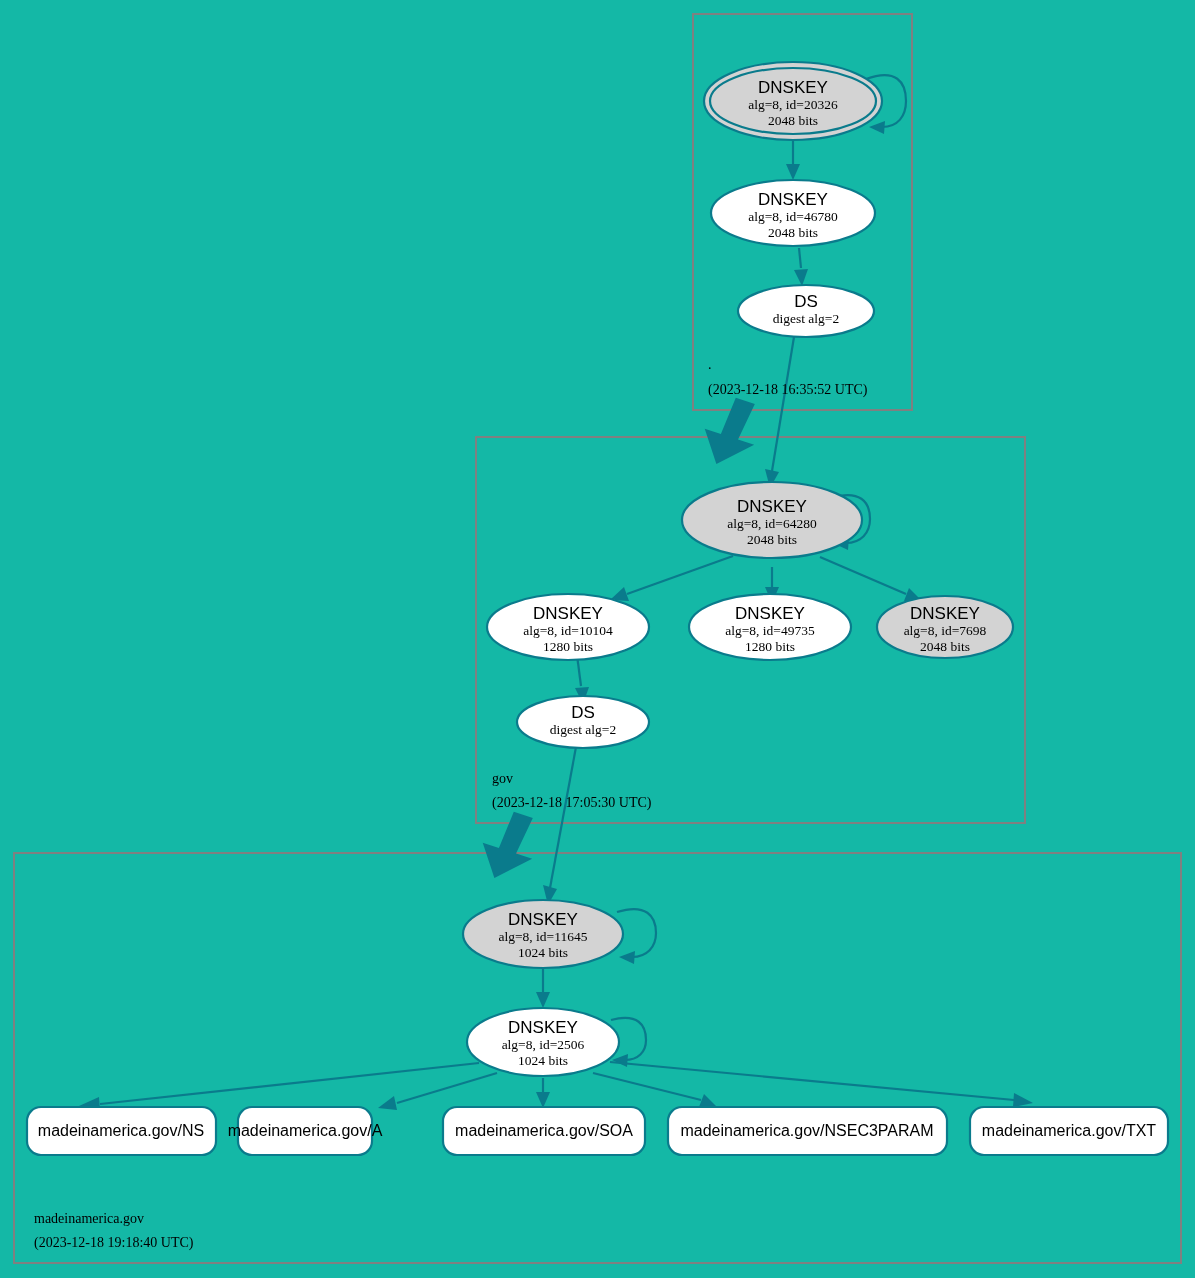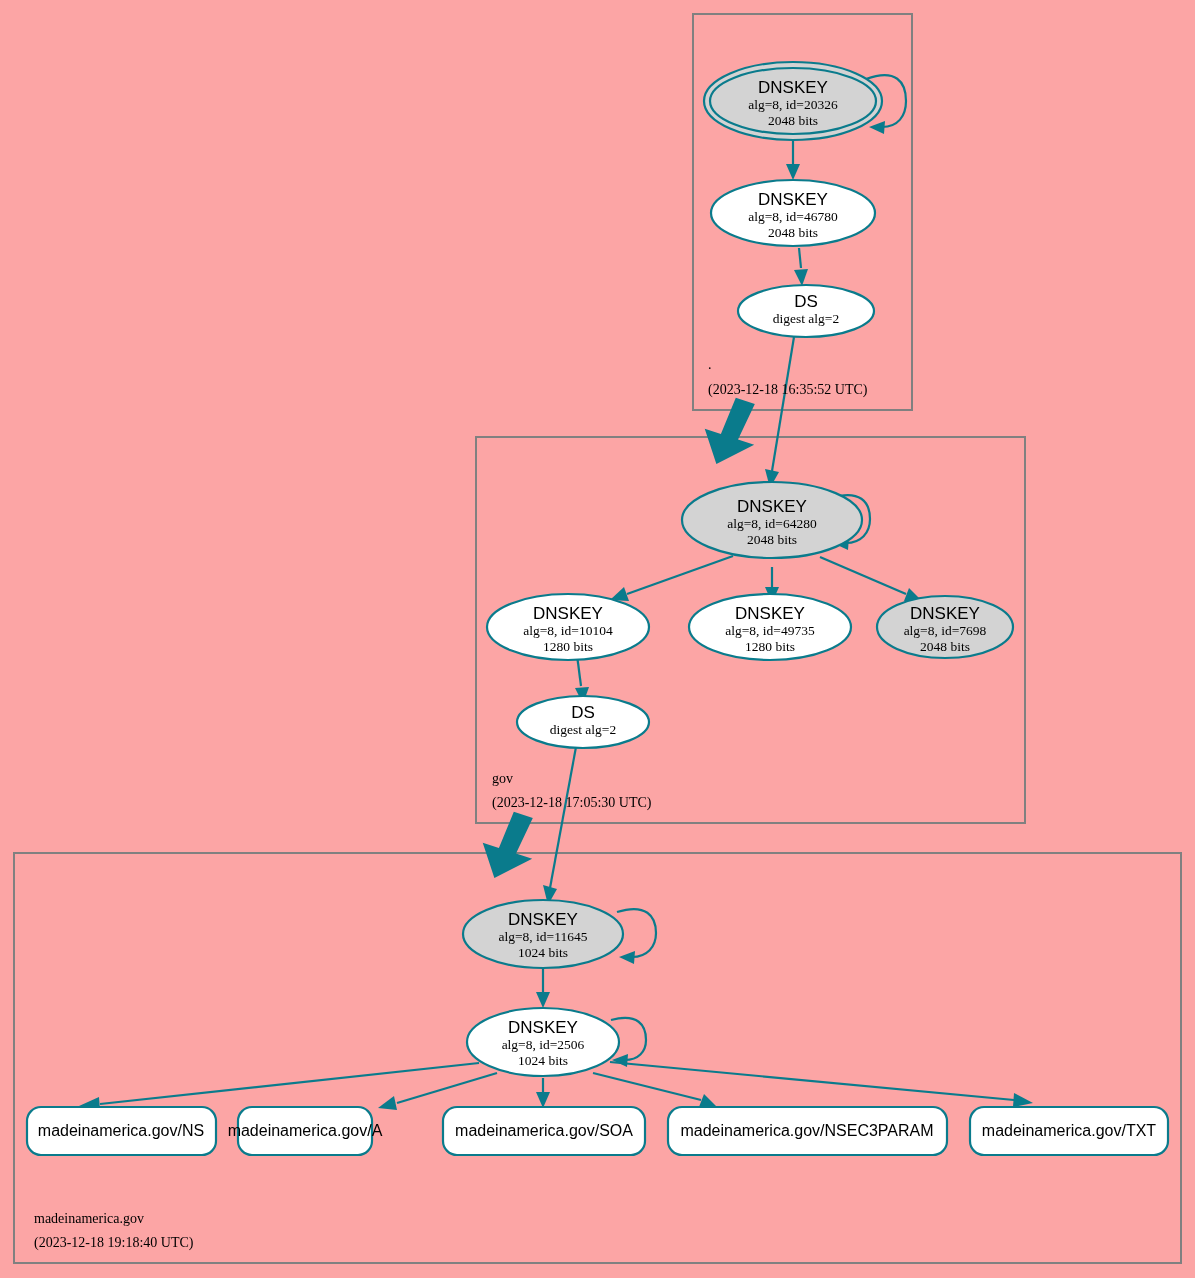--- a/index.html
+++ b/index.html
@@ -4,21 +4,21 @@
 <style>
   html, body {
     margin: 0;
     padding: 0;
     background: #ffffff;
   }
   #canvas {
     position: relative;
     width: 1195px;
     height: 1278px;
-    background: #fca5a5;
+    background: #14b8a6;
     font-family: "Liberation Sans", sans-serif;
     overflow: hidden;
   }
   svg#graph {
     position: absolute;
     left: 0;
     top: 0;
     width: 1195px;
     height: 1278px;
   }

